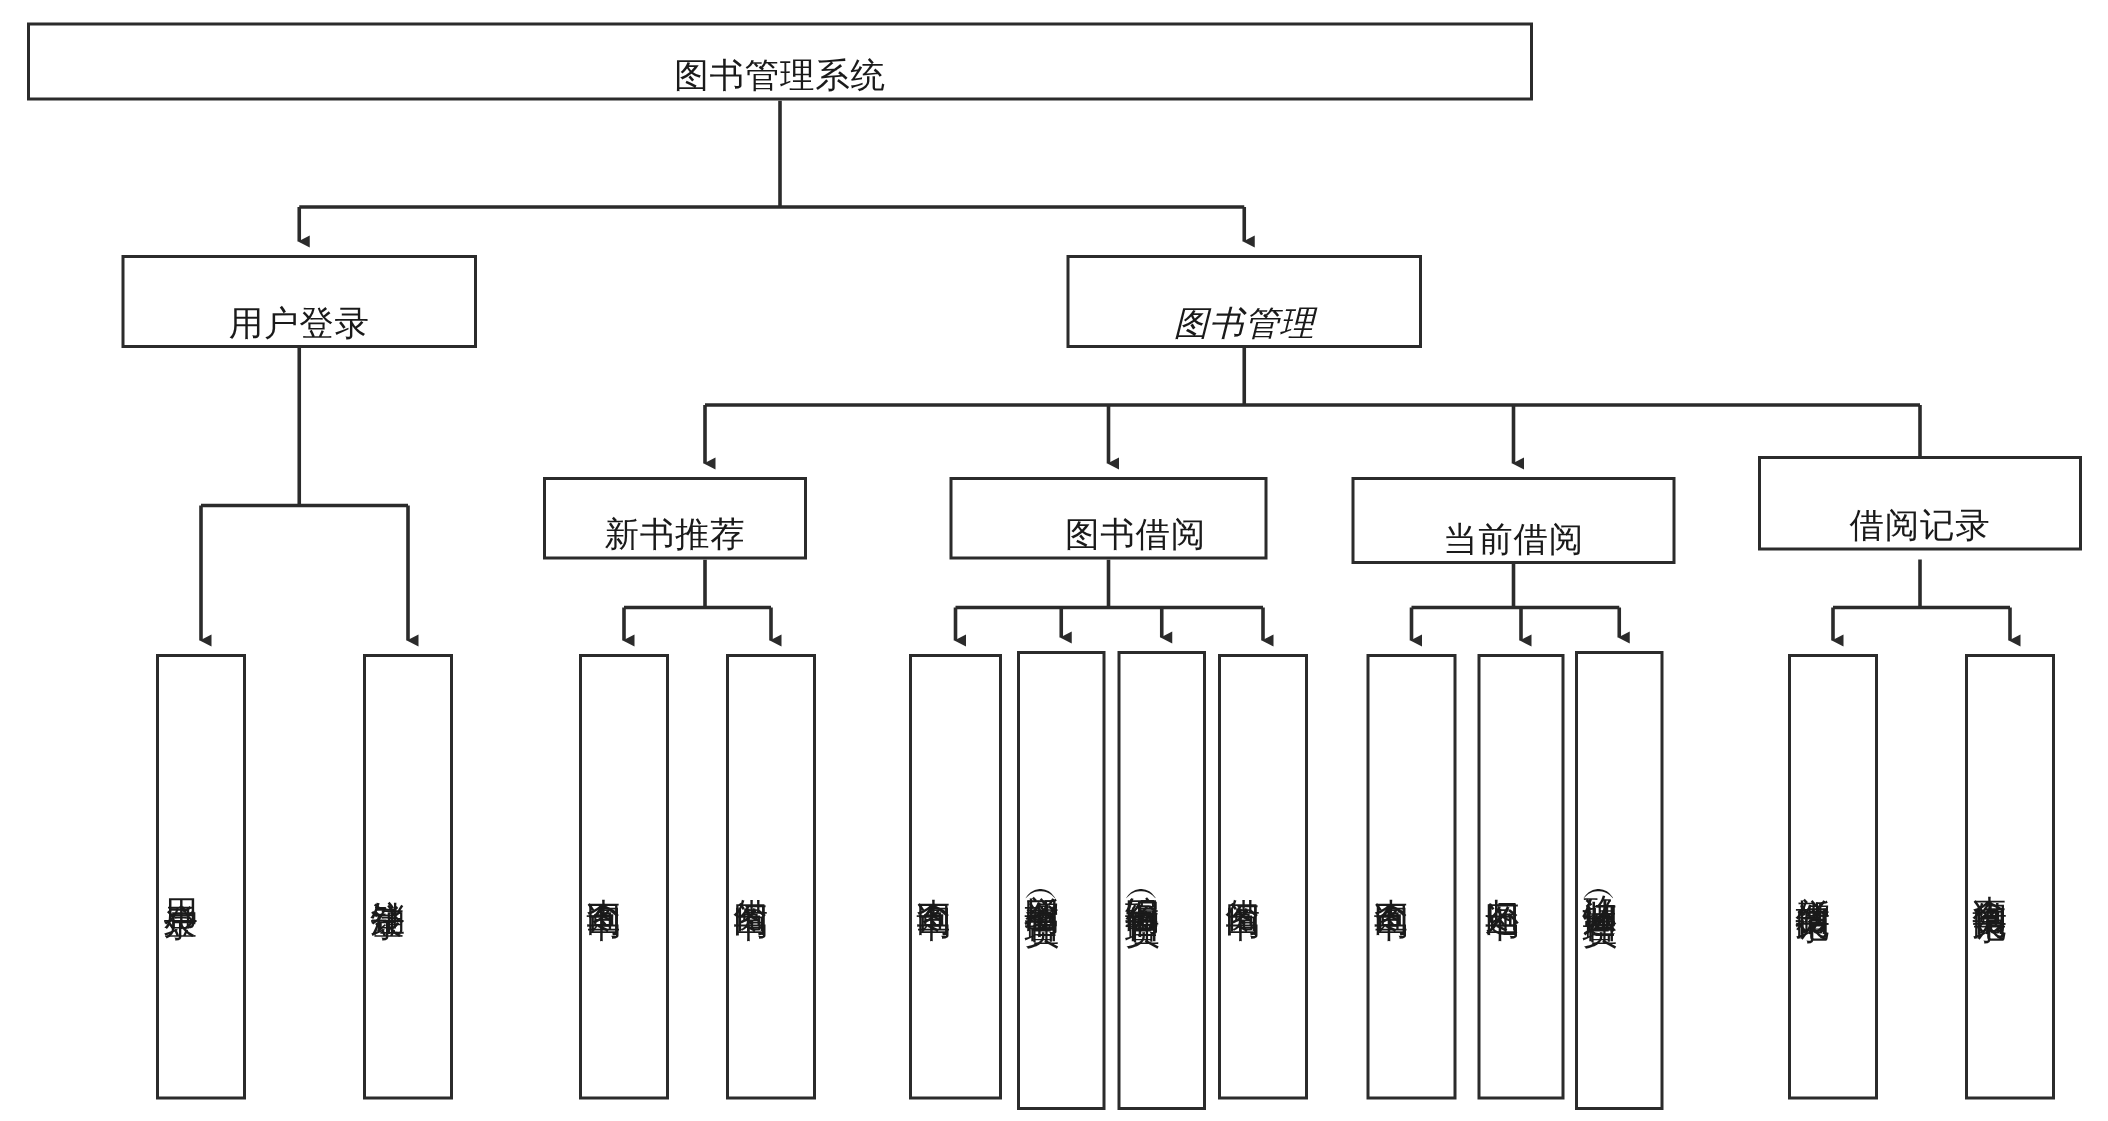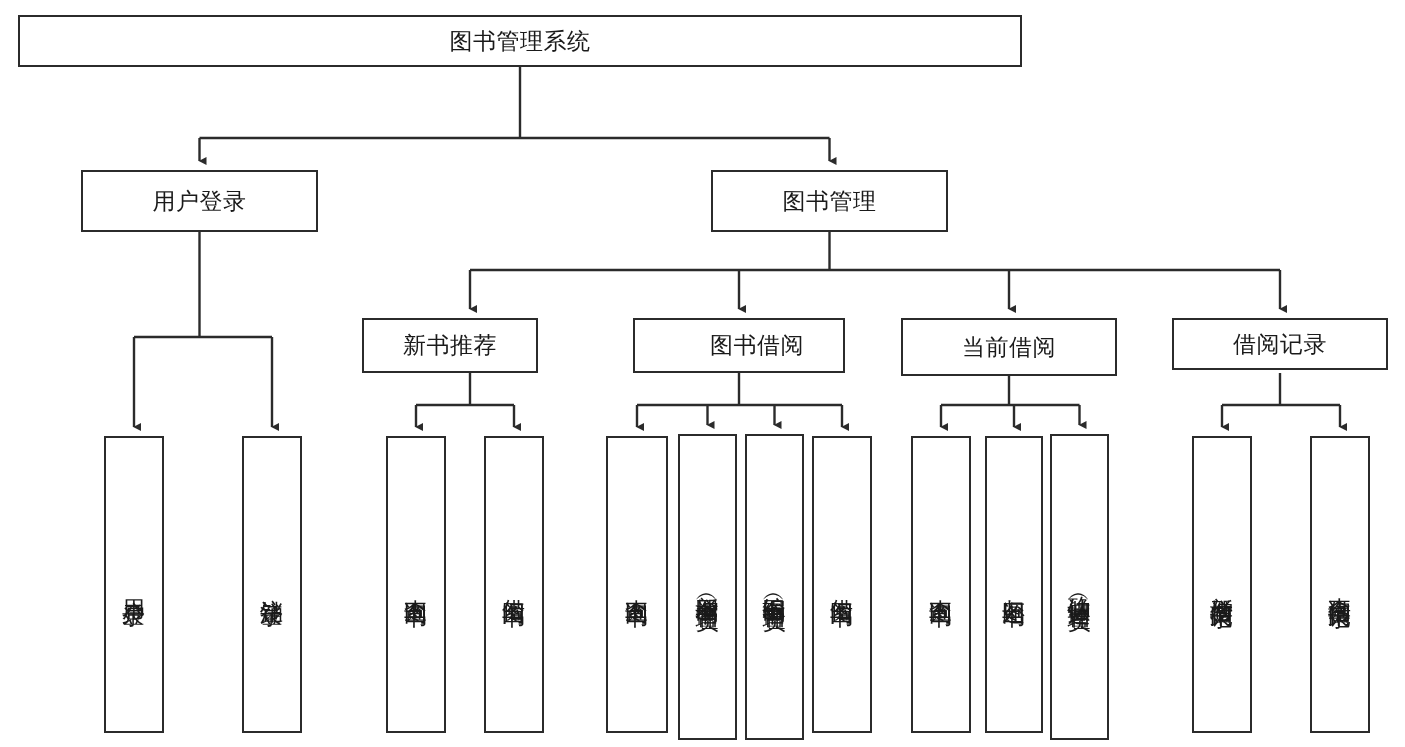--- a/index.html
+++ b/index.html
@@ -25,21 +25,21 @@
     width: 1405px;
     height: 747px;
     pointer-events: none;
   }
   .node {
     position: absolute;
     box-sizing: border-box;
     border: 2px solid #2b2b2b;
     background: #ffffff;
     display: flex;
-    align-items: center;
+    align-items: flex-end;
     justify-content: center;
     color: #1a1a1a;
     line-height: 1.22;
   }
   .node.h {
     font-size: 23px;
     letter-spacing: 0.5px;
   }
   .node.v {
     writing-mode: vertical-rl;
@@ -110,33 +110,33 @@
       </g>
   </svg>
 
   <div id="node-layer">
       <div class="node h" style="left: 18px; top: 15px; width: 1004px; height: 52px;">
         <span class="label">图书管理系统</span>
       </div>
       <div class="node h" style="left: 81px; top: 170px; width: 237px; height: 62px;">
         <span class="label">用户登录</span>
       </div>
-      <div class="node h" style="left: 711px; top: 170px; width: 237px; height: 62px;">
+      <div class="node h" style="left: 711px; top: 170px; width: 237px; height: 62px; font-style: italic;">
         <span class="label">图书管理</span>
       </div>
       <div class="node h" style="left: 362px; top: 318px; width: 176px; height: 55px;">
         <span class="label">新书推荐</span>
       </div>
       <div class="node h" style="left: 633px; top: 318px; width: 212px; height: 55px; padding-left: 36px;">
         <span class="label">图书借阅</span>
       </div>
       <div class="node h" style="left: 901px; top: 318px; width: 216px; height: 58px;">
         <span class="label">当前借阅</span>
       </div>
-      <div class="node h" style="left: 1172px; top: 318px; width: 216px; height: 52px;">
+      <div class="node h" style="left: 1172px; top: 304px; width: 216px; height: 63px;">
         <span class="label">借阅记录</span>
       </div>
       <div class="node v" style="left: 104px; top: 436px; width: 60px; height: 297px;">
         <span class="label">用户登录</span>
       </div>
       <div class="node v" style="left: 242px; top: 436px; width: 60px; height: 297px;">
         <span class="label">注销登录</span>
       </div>
       <div class="node v" style="left: 386px; top: 436px; width: 60px; height: 297px;">
         <span class="label">查询图书</span>

